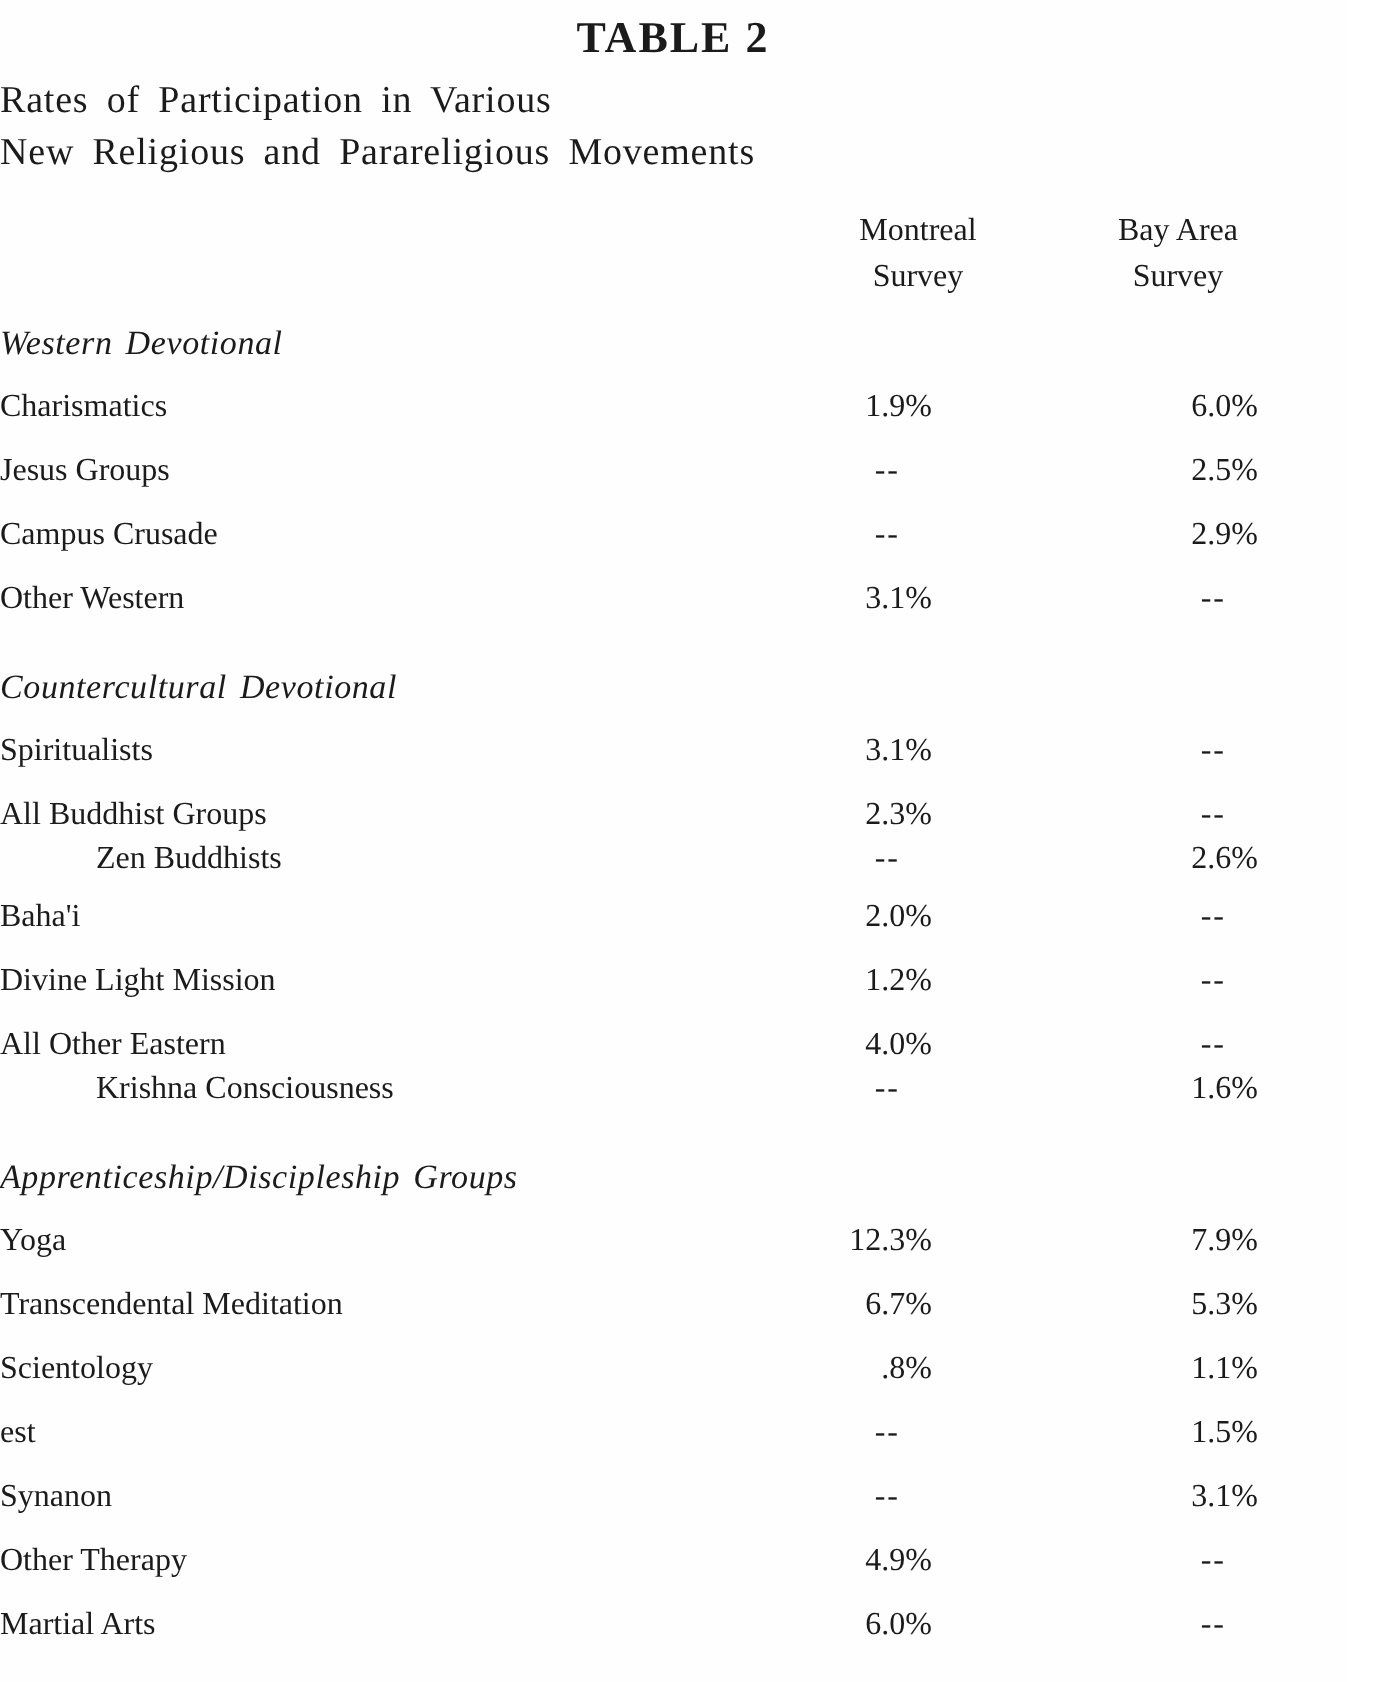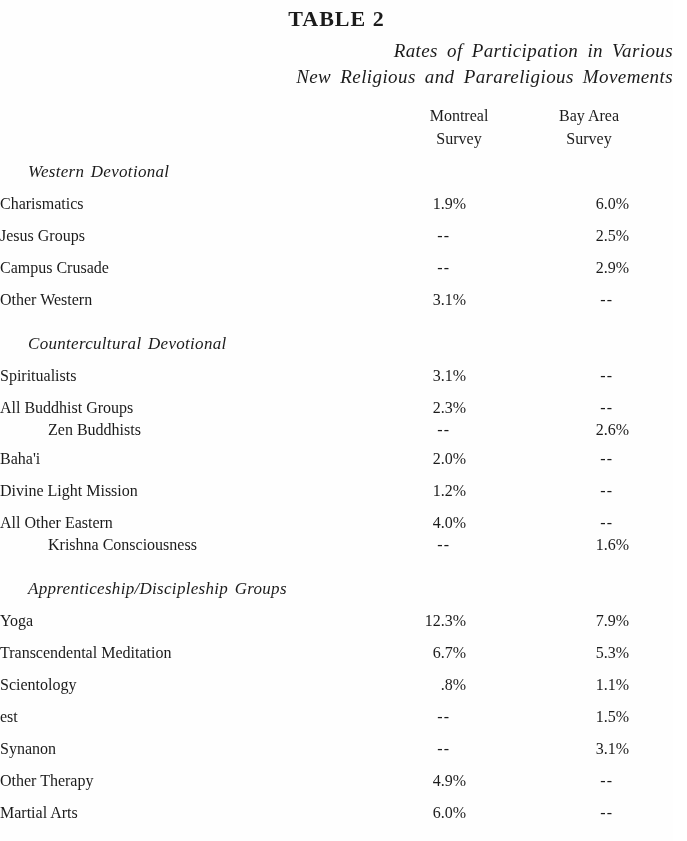--- a/index.html
+++ b/index.html
@@ -15,22 +15,21 @@
   .title {
     padding-top: 6px;
     text-align: center;
     font-weight: bold;
     font-size: 22px;
     line-height: 26px;
     letter-spacing: 1px;
   }
   .subtitle-block { margin-top: 6px; }
   .subtitle {
-    text-align: right;
-    font-style: italic;
+    text-align: left;
     font-size: 19px;
     line-height: 26px;
     word-spacing: 4px;
     letter-spacing: 0.4px;
   }
   .colheads {
     position: relative;
     margin-top: 14px;
     height: 46px;
     font-size: 16px;
@@ -41,21 +40,21 @@
   .colhead.bay { left: 529px; }
   .rows { margin-top: 11px; }
   .row {
     display: flex;
     padding-right: 44px;
     font-size: 16px;
     line-height: 22px;
   }
   .row .label { flex: 1; }
   .row.section { font-style: italic; margin-top: 22px; font-size: 17px; word-spacing: 2px; letter-spacing: 0.3px; }
-  .row.section .label { padding-left: 28px; }
+  .row.section .label { }
   .rows .row.section:first-child { margin-top: 0; }
   .row.item { margin-top: 10px; }
   .row.item .label { }
   .row.subitem { margin-top: 0; }
   .row.subitem .label { padding-left: 48px; }
   .row.subitem + .row.item { margin-top: 7px; }
   .cell { width: 100px; text-align: right; box-sizing: border-box; white-space: nowrap; }
   .cell.montreal { margin-right: 63px; }
   .cell.dash { padding-right: 16px; letter-spacing: 1px; }
 </style>

